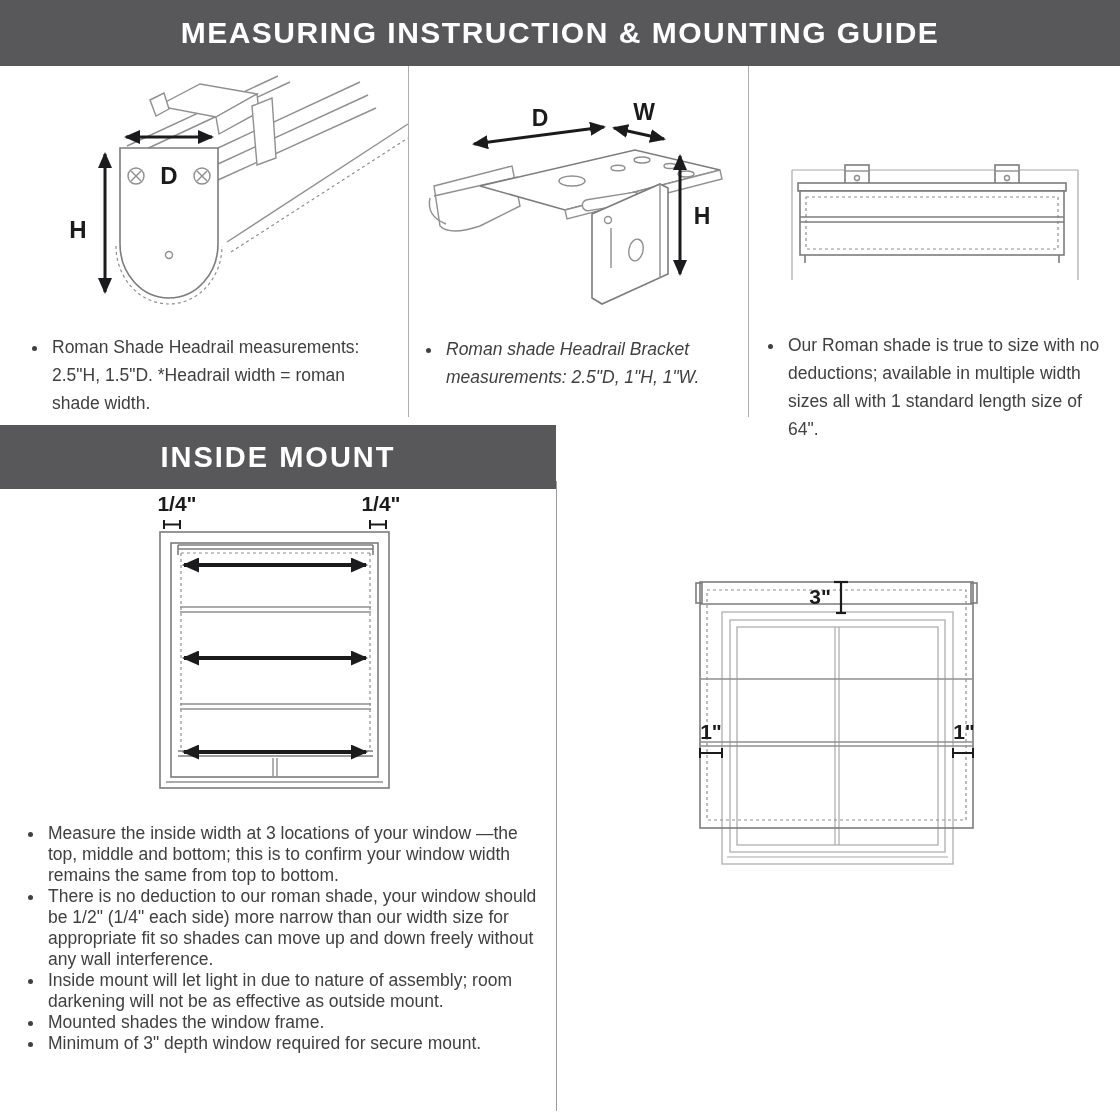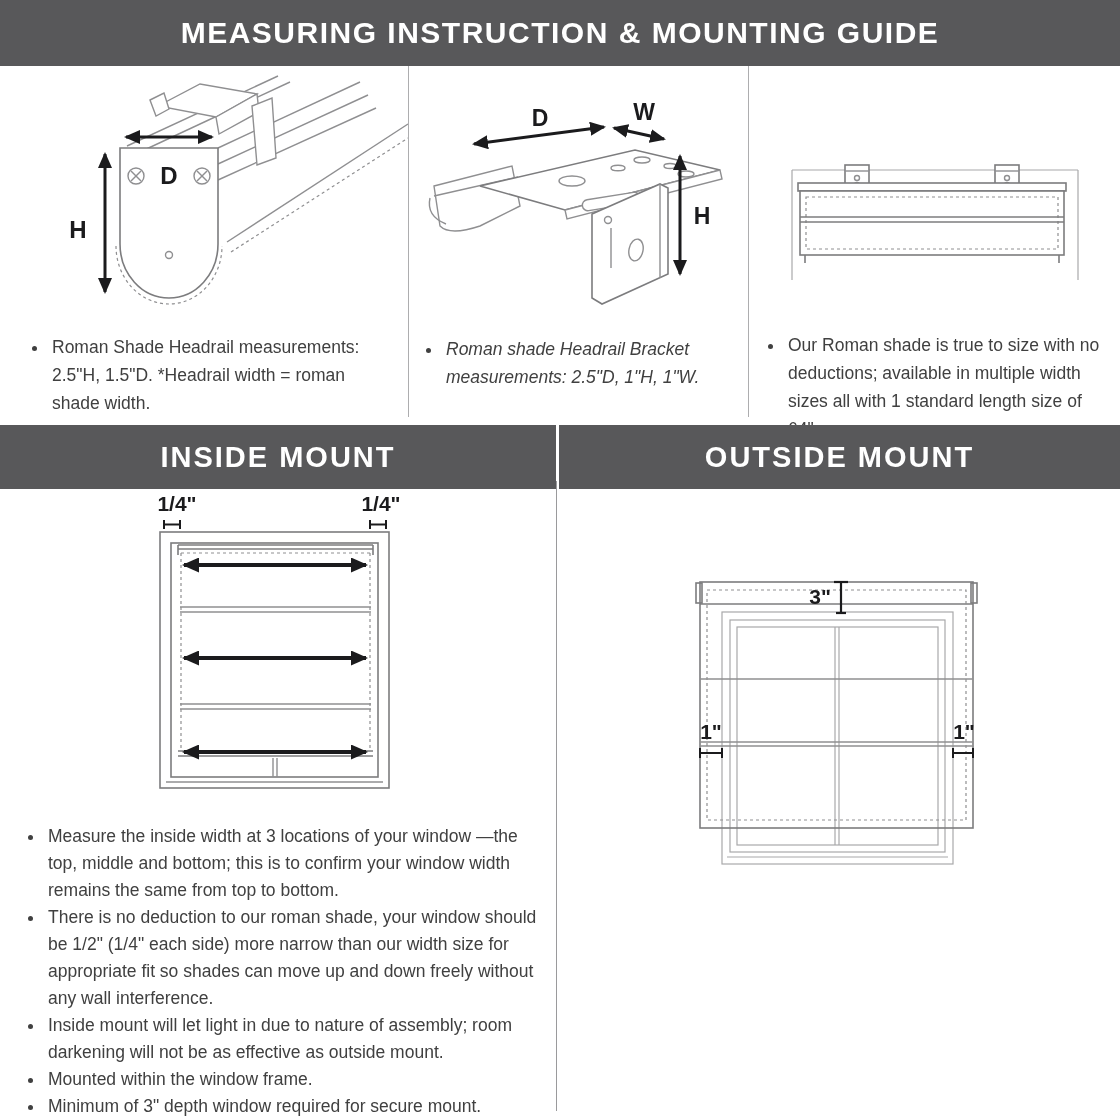--- a/index.html
+++ b/index.html
@@ -24,21 +24,21 @@
   .vdiv.p1 { left:408px; top:66px; height:351px; }
   .vdiv.p2 { left:748px; top:66px; height:351px; }
   .vdiv.mid { left:556px; top:481px; height:630px; background:#9a9a9c; }
   
   .note, .bullets {
     position:absolute; list-style: disc outside;
     font-size:17.5px; line-height:28px; color:#404040;
     padding-left:17px;
     margin-top:17px;
   }
-  .bullets { line-height:27px; }
+  .bullets { line-height:21px; }
   .note li, .bullets li { padding-left:3px; }
   .note-title { display:block; }
   .p1n { left:32px;  top:316px; width:348px; }
   .p2n { left:426px; top:318px; width:322px;font-style:italic; }
   .p3n { left:768px; top:314px; width:346px; }
   .ins { left:28px;  top:806px; width:518px; }
   .out { left:582px; top:936px; width:522px; }
   
   .diag { position:absolute; }
   .diag text { font-family:"Liberation Sans", sans-serif; font-weight:bold; fill:#1b1b1d; }
@@ -179,21 +179,20 @@
     <li>Roman Shade Headrail measurements: 2.5"H, 1.5"D. *Headrail width = roman shade width.</li>
   </ul>
   <ul class="note p2n">
     <li>Roman shade Headrail Bracket measurements: 2.5"D, 1"H, 1"W.</li>
   </ul>
   <ul class="note p3n">
     <li><span>Our Roman shade is true to size with no deductions; available in multiple width sizes all with 1 standard length size of 64".</span></li>
   </ul>
 
   <div class="bar sub left">INSIDE MOUNT</div>
-  <div class="bar sub right">OUTSIDE MOUNT</div>
   <div class="vdiv mid"></div>
 
   <svg class="diag" style="left:140px; top:493px;" width="270" height="302" viewBox="0 0 270 302">
     <defs>
       <marker id="ah3" orient="auto-start-reverse" markerUnits="userSpaceOnUse" markerWidth="17" markerHeight="15" refX="15" refY="7.5">
         <path d="M0,0 L17,7.5 L0,15 Z" fill="#1b1b1d"></path>
       </marker>
     </defs>
 
     <text x="37" y="18" font-size="21" text-anchor="middle">1/4"</text>
@@ -281,17 +280,17 @@
       <line x1="270" y1="175" x2="270" y2="185"></line>
         <line x1="290" y1="175" x2="290" y2="185"></line>
         <line x1="270" y1="180" x2="290" y2="180"></line>
     </g>
   </svg>
 
   <ul class="bullets ins">
       <li>Measure the inside width at 3 locations of your window —the top, middle and bottom; this is to confirm your window width remains the same from top to bottom.</li>
       <li>There is no deduction to our roman shade, your window should be 1/2" (1/4" each side) more narrow than our width size for appropriate fit so shades can move up and down freely without any wall interference.</li>
       <li>Inside mount will let light in due to nature of assembly; room darkening will not be as effective as outside mount.</li>
-      <li>Mounted within the window frame.</li>
+      <li>Mounted shades the window frame.</li>
       <li>Minimum of 3" depth window required for secure mount.</li>
     </ul>
 
 </div>
 
 </body></html>

